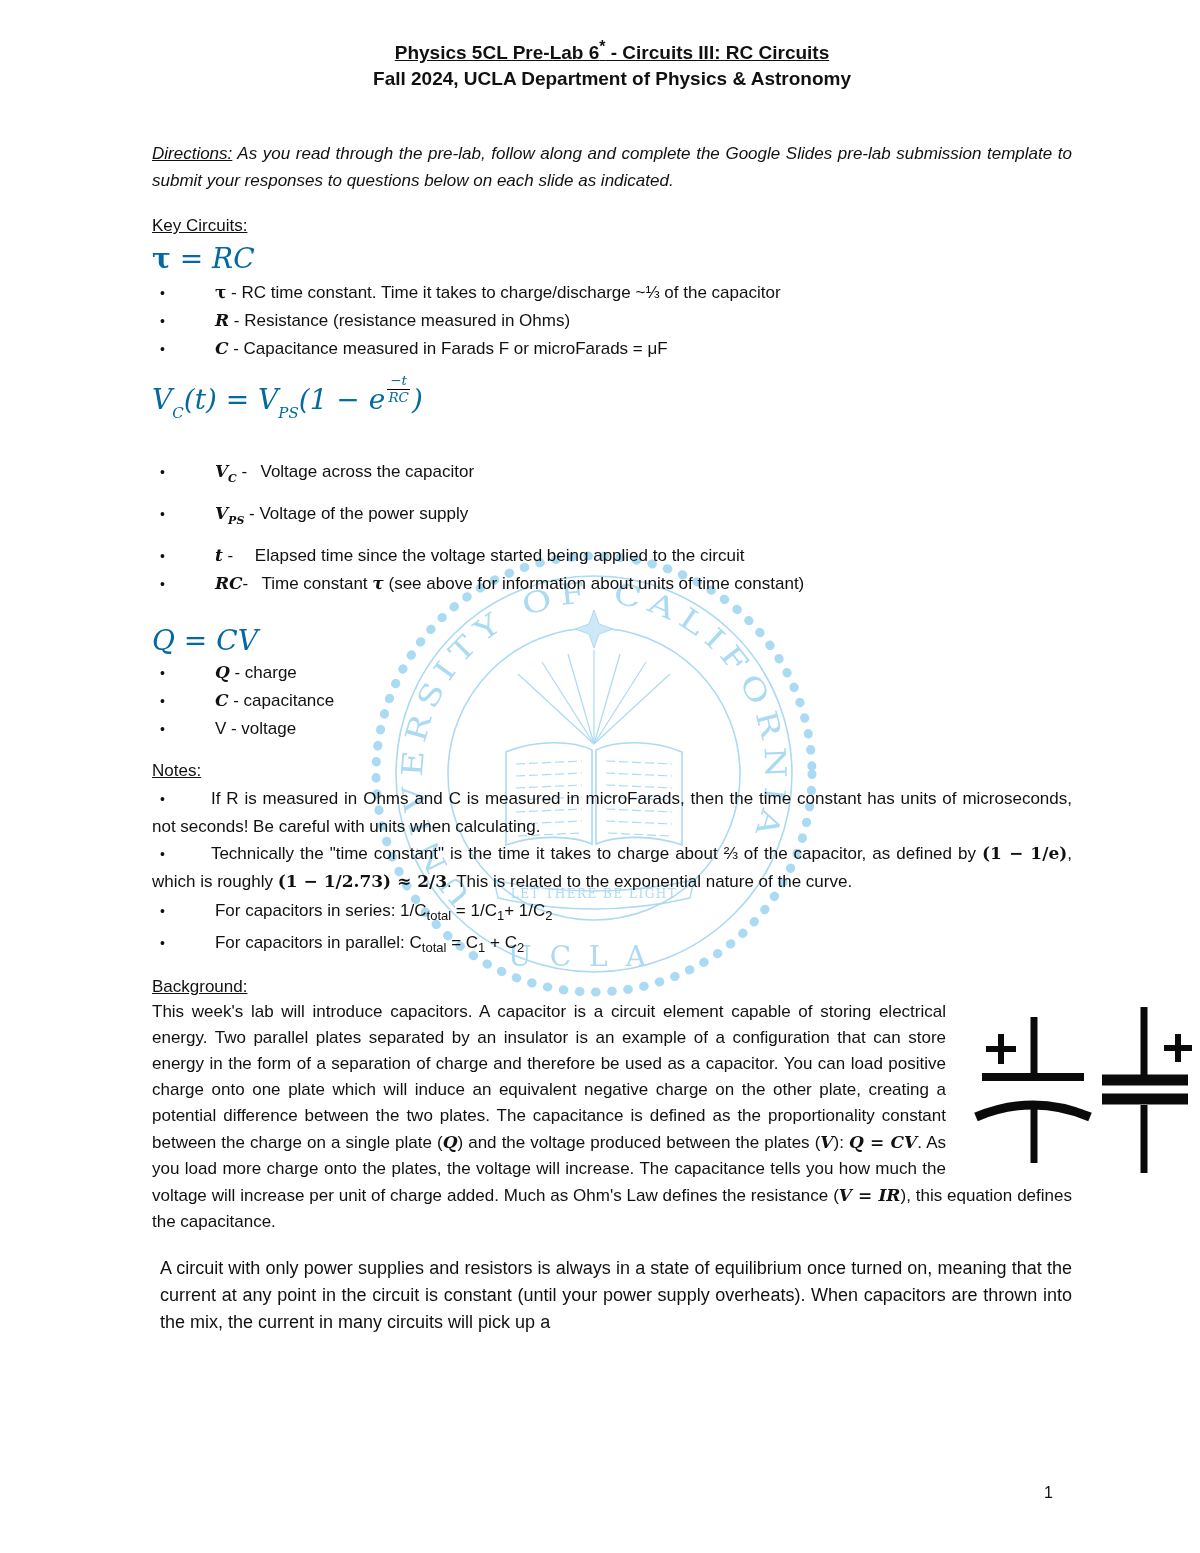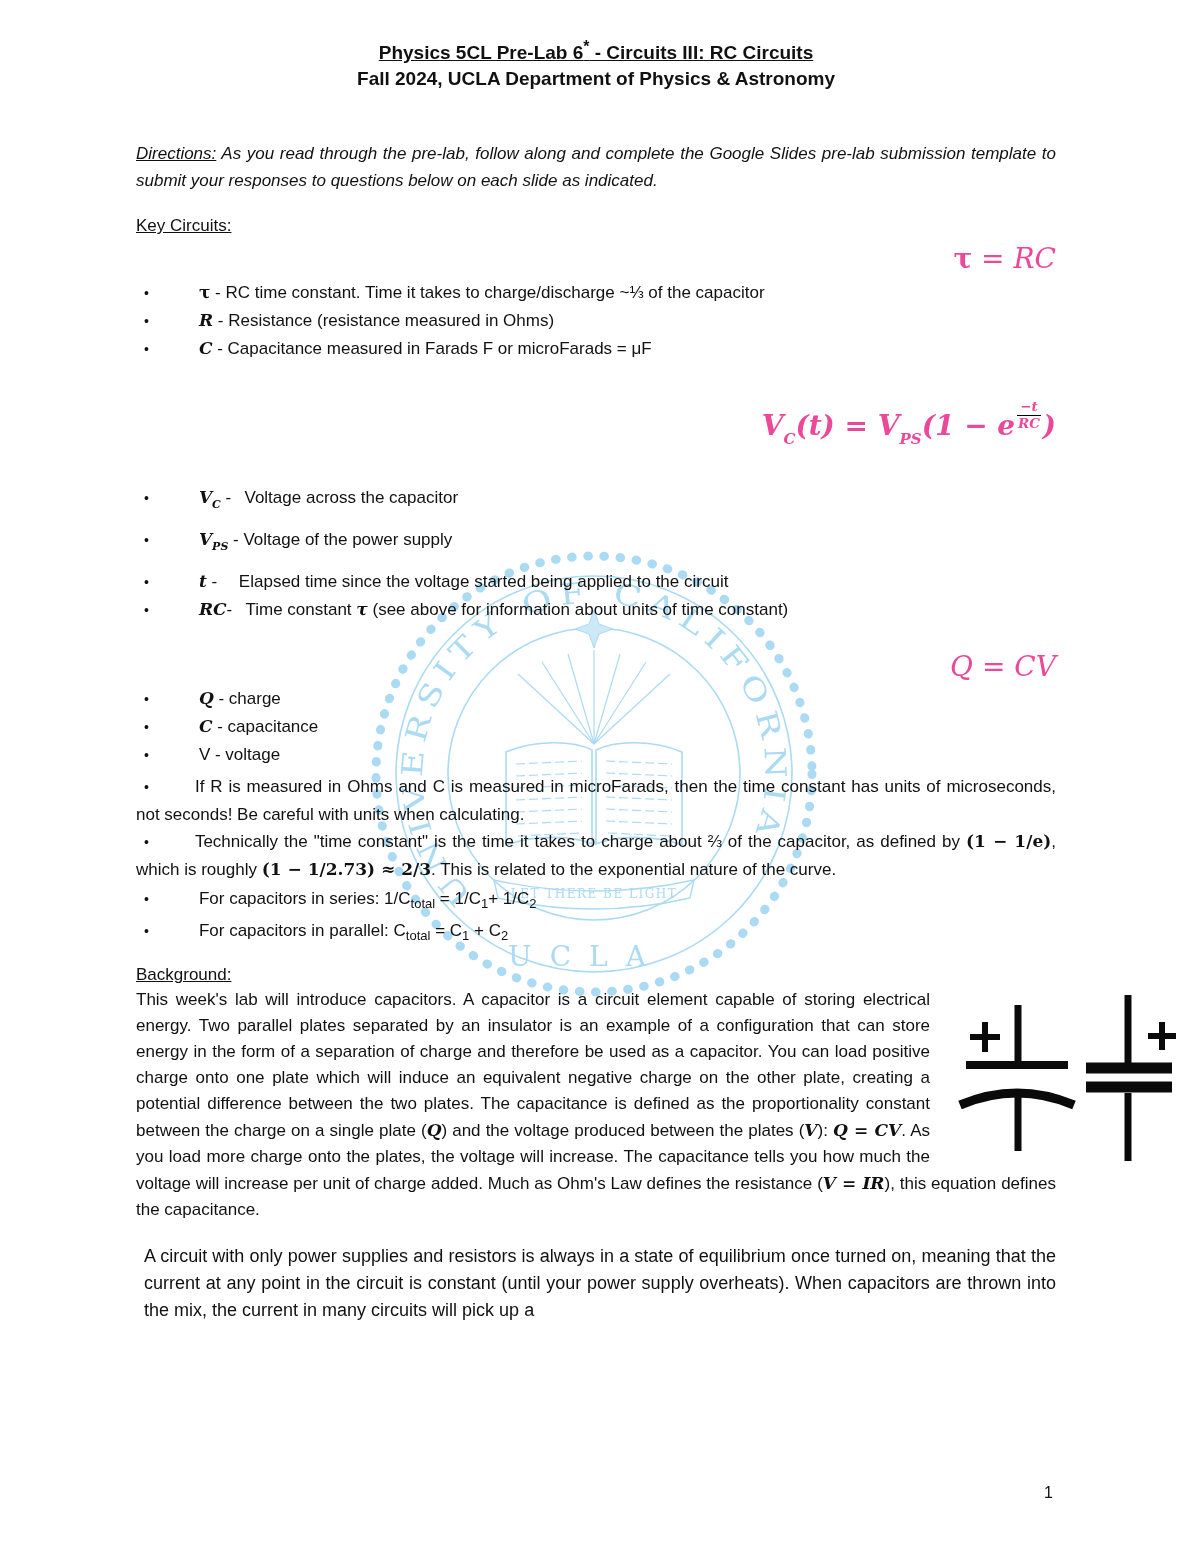--- a/index.html
+++ b/index.html
@@ -2,37 +2,37 @@
 <html><head>
 <meta charset="utf-8">
 <style>
   html,body{margin:0;padding:0;background:#e8e8e8;}
   .page{
     position:relative;width:1200px;height:1553px;margin:0 auto;
     background:#ffffff;color:#111;overflow:hidden;
     font-family:"Liberation Sans",sans-serif;
   }
   .wm{position:absolute;left:366px;top:546px;z-index:0;}
-  .content{position:absolute;left:136px;top:0;width:920px;z-index:1;}
+  .content{position:absolute;left:152px;top:0;width:920px;z-index:1;}
 
   .title{margin-top:38px;font-size:19px;font-weight:bold;text-align:center;}
   .title .underl{text-decoration:underline;}
   .subtitle{margin-top:4px;font-size:19px;font-weight:bold;text-align:center;}
 
   .directions{margin-top:50px;font-size:17px;font-style:italic;line-height:27px;text-align:justify;}
   .directions .dlabel{text-decoration:underline;}
 
   .sec-heading{font-size:17px;text-decoration:underline;}
   .kh{margin-top:22px;}
   .nh{margin-top:18px;}
   .bh{margin-top:16px;}
 
-  .equation{text-align:right;font-family:"DejaVu Serif",serif;font-size:28px;color:#ec4899;}
+  .equation{text-align:left;font-family:"DejaVu Serif",serif;font-size:28px;color:#0369a1;}
   .eq-tau{margin-top:6px;}
-  .eq-vc{margin-top:28px;margin-bottom:4px;line-height:70px;font-weight:bold;}
+  .eq-vc{margin-top:2px;margin-bottom:4px;line-height:70px;}
   .eq-qcv{margin-top:26px;}
   .tau{font-weight:bold;font-style:normal;}
   .mi{font-style:italic;}
   .eqsub{font-family:"DejaVu Serif",serif;font-style:italic;font-size:15px;vertical-align:-9px;}
   .frac{display:inline-flex;flex-direction:column;align-items:center;vertical-align:24px;
         font-size:13.5px;line-height:1.15;font-family:"DejaVu Serif",serif;font-style:italic;margin:0 2px;}
   .frac .fnum{border-bottom:1.5px solid #000;padding:0 3px;}
 
   .bullets{margin-top:4px;}
   .bullets1{margin-top:4px;}
@@ -144,20 +144,21 @@
     </div>
 
     <div class="equation eq-qcv"><span class="mi">Q</span><span> = </span><span class="mi">CV</span></div>
 
     <div class="bullets bullets3">
       <div class="b-row"><span class="bdot">•</span><span class="btab"></span><span class="msym">Q</span><span> - charge</span></div>
       <div class="b-row"><span class="bdot">•</span><span class="btab"></span><span class="msym">C</span><span> - capacitance</span></div>
       <div class="b-row"><span class="bdot">•</span><span class="btab"></span><span>V</span><span> - voltage</span></div>
     </div>
 
+    <div class="sec-heading nh">Notes:</div>
 
     <p class="b-para b1p"><span class="bdot">•</span><span class="btab-s"></span><span>If R is measured in Ohms and C is measured in microFarads, then the time constant has units of microseconds, not seconds! Be careful with units when calculating.</span></p>
 
     <p class="b-para"><span class="bdot">•</span><span class="btab-s"></span><span>Technically the "time constant" is the time it takes to charge about ⅔ of the capacitor, as defined by </span><span class="mnote">(1 − 1/e)</span><span>, which is roughly </span><span class="mnote">(1 − 1/2.73) ≈ 2/3</span><span>. This is related to the exponential nature of the curve.</span></p>
 
     <div class="b-row" style="margin-top:2px"><span class="bdot">•</span><span class="btab"></span><span>For capacitors in series: 1/C</span><sub class="tt">total</sub><span> = 1/C</span><sub class="tt">1</sub><span>+ 1/C</span><sub class="tt">2</sub></div>
 
     <div class="b-row"><span class="bdot">•</span><span class="btab"></span><span>For capacitors in parallel: C</span><sub class="tt">total</sub><span> = C</span><sub class="tt">1</sub><span> + C</span><sub class="tt">2</sub></div>
 
     <div class="sec-heading bh">Background:</div>

